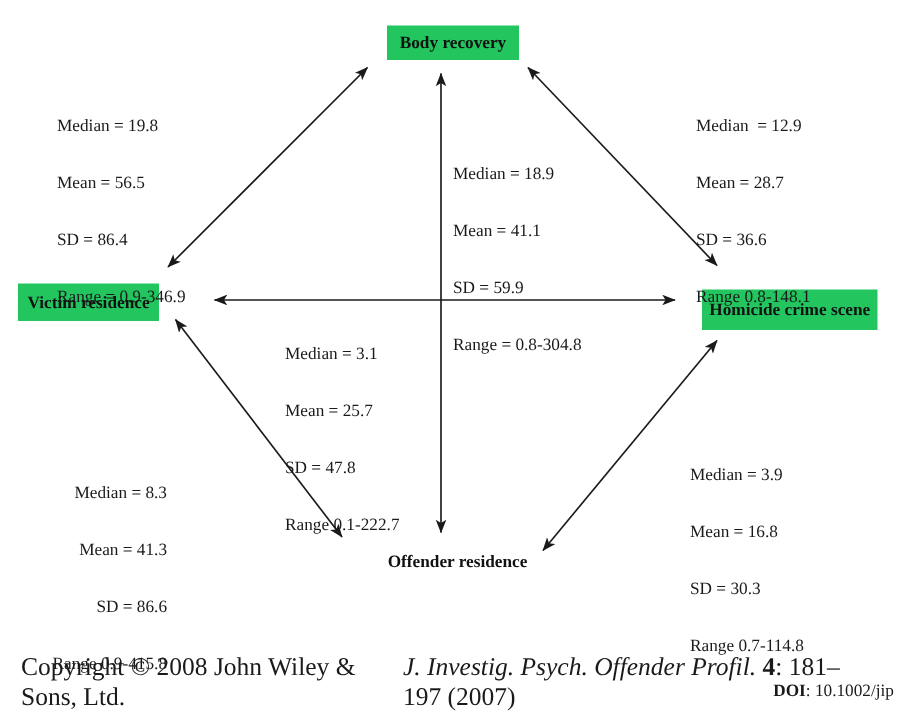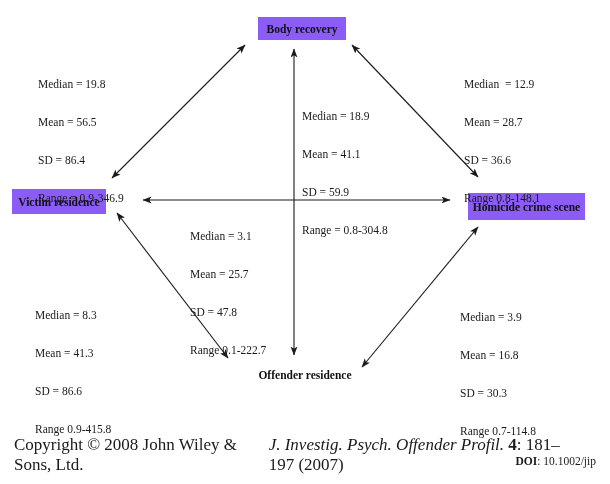--- a/index.html
+++ b/index.html
@@ -12,21 +12,21 @@
     color: #1a1a1a;
     overflow: hidden;
   }
   .arrows {
     position: absolute;
     left: 0; top: 0;
     width: 610px; height: 395px;
   }
   .node {
     position: absolute;
-    background: #8b5cf6;
+    background: #22c55e;
     font-weight: bold;
     font-size: 11.5px;
     display: flex;
     align-items: center;
     justify-content: center;
     text-align: center;
     color: #111111;
   }
   .node.plain { background: transparent; }
   .stats {
@@ -114,21 +114,21 @@
     <div>Range = 0.8-304.8</div>
   </div>
 
   <div class="stats" style="left:190px; top:205px;">
     <div>Median = 3.1</div>
     <div>Mean = 25.7</div>
     <div>SD = 47.8</div>
     <div>Range 0.1-222.7</div>
   </div>
 
-  <div class="stats" style="left:35px; top:284px;">
+  <div class="stats" style="left:35px; top:298px;text-align:right;">
     <div>Median = 8.3</div>
     <div>Mean = 41.3</div>
     <div>SD = 86.6</div>
     <div>Range 0.9-415.8</div>
   </div>
 
   <div class="stats" style="left:460px; top:286px;">
     <div>Median = 3.9</div>
     <div>Mean = 16.8</div>
     <div>SD = 30.3</div>

